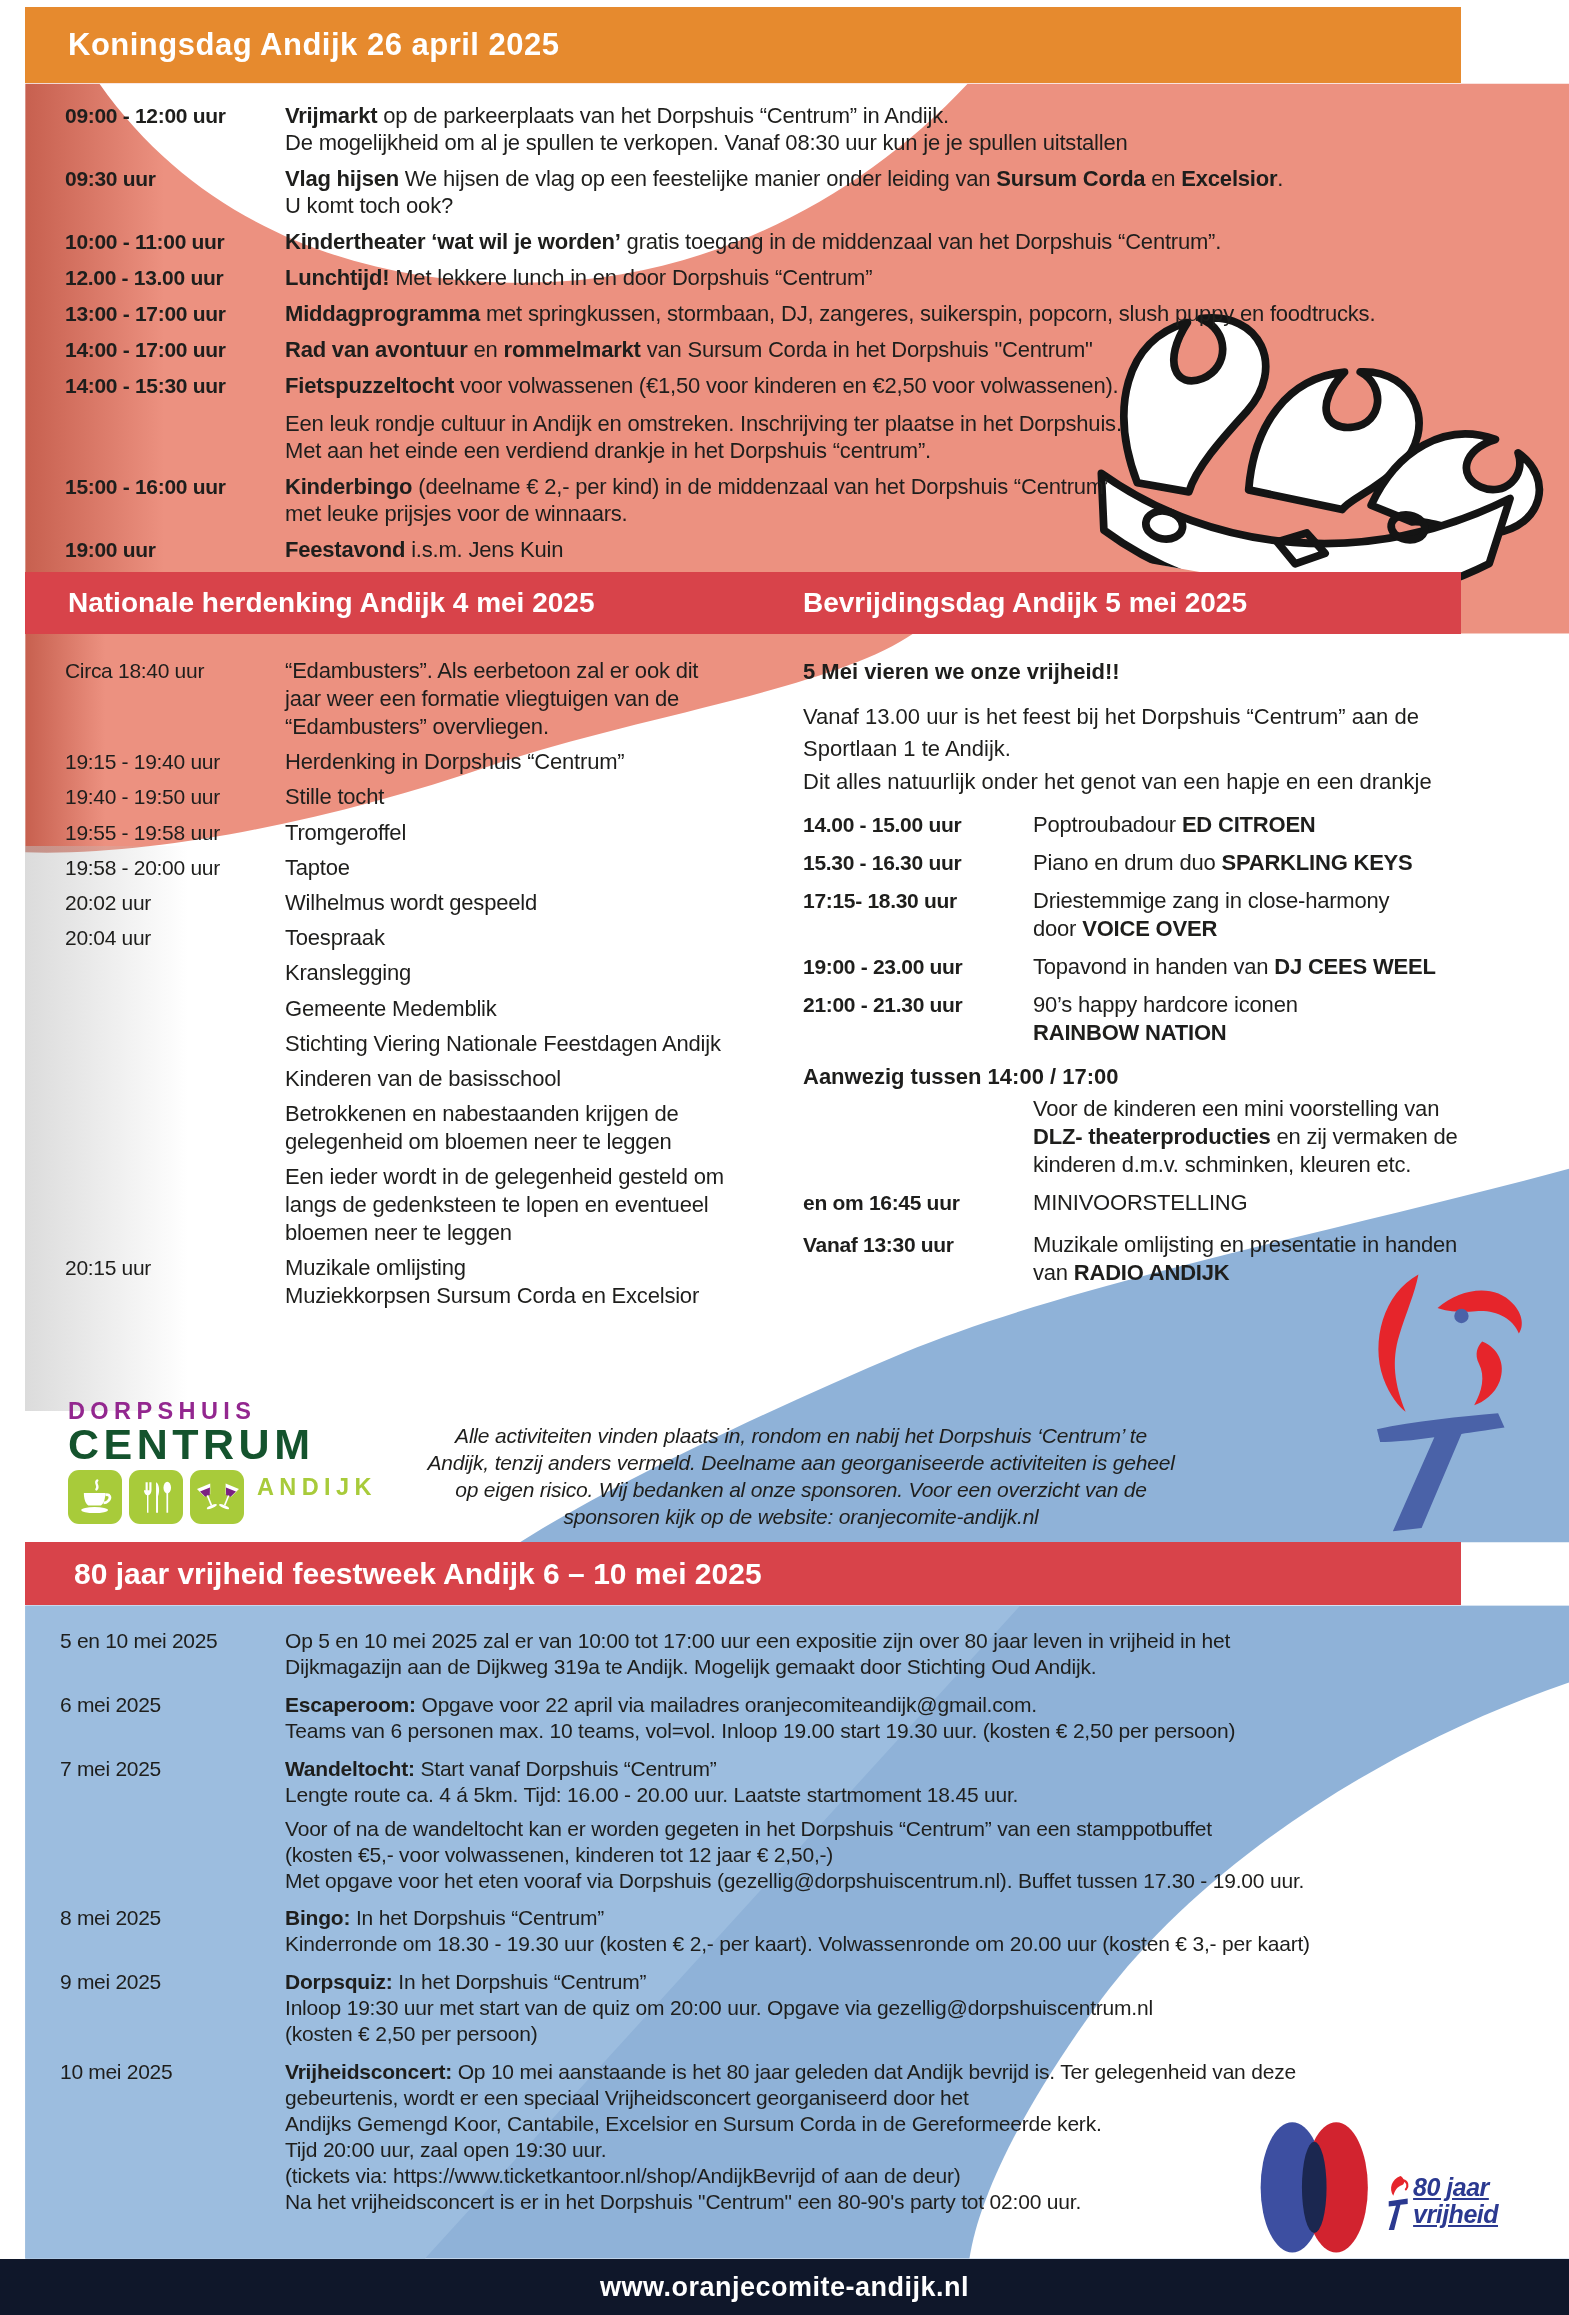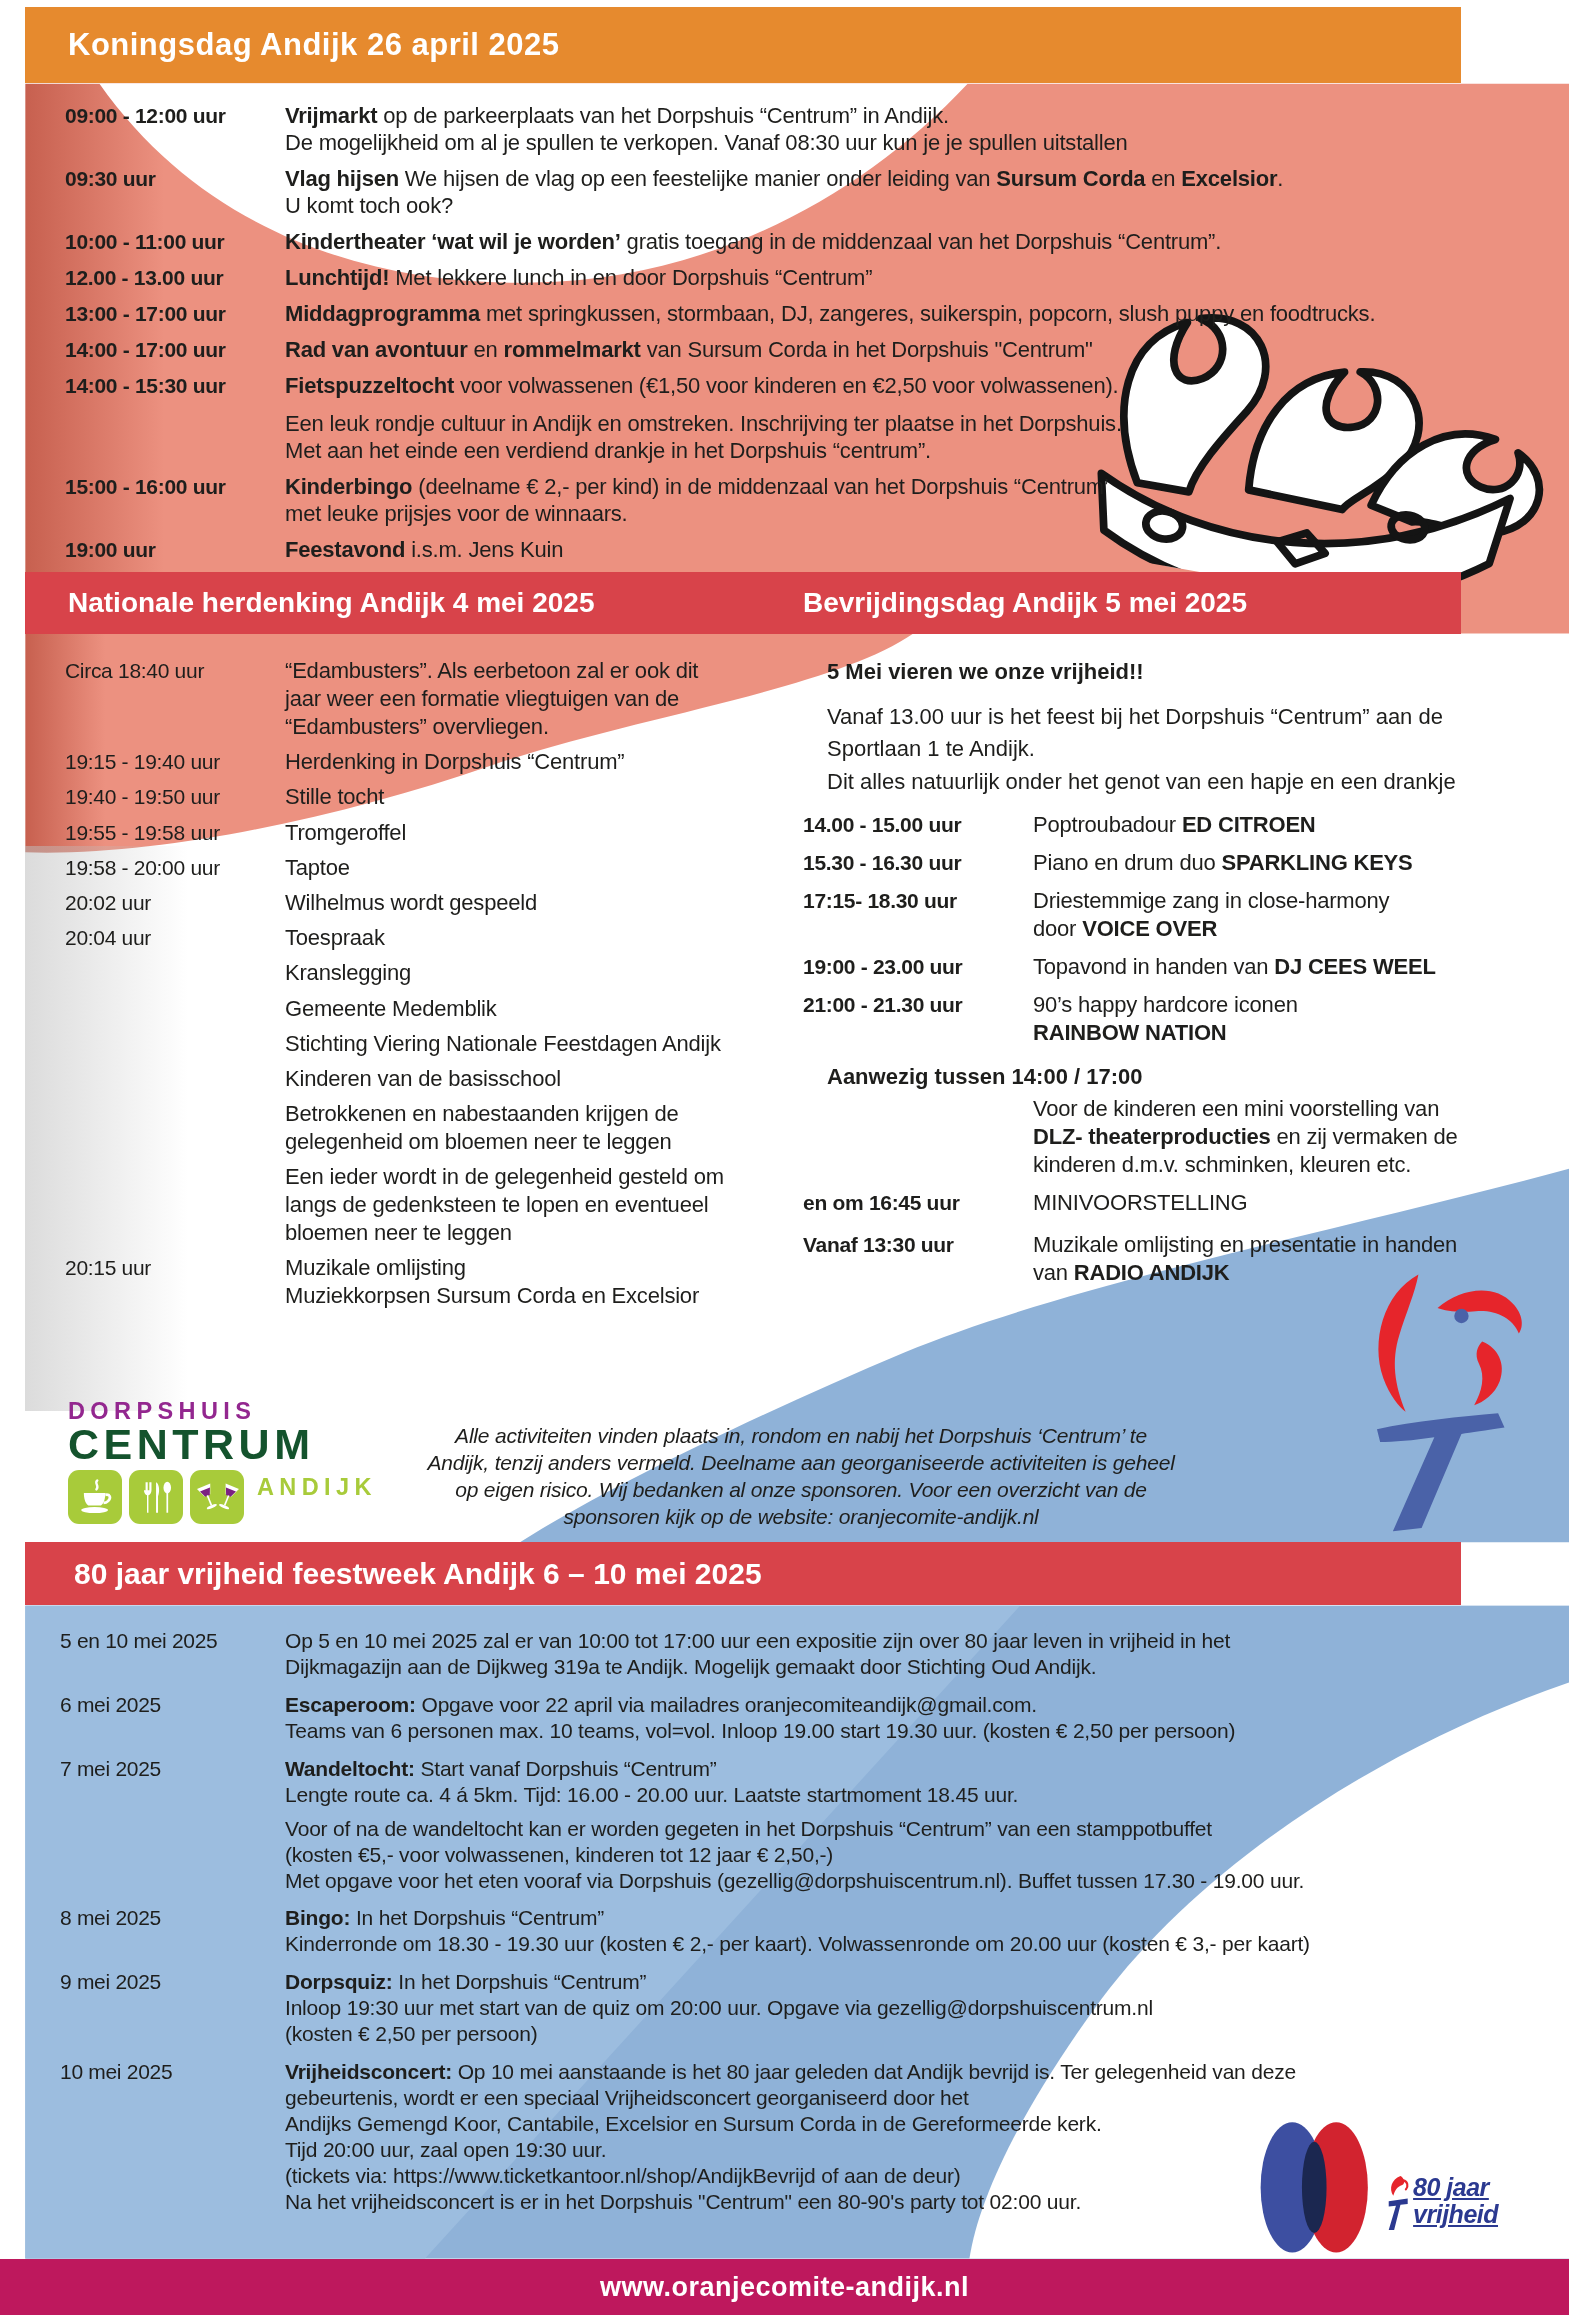--- a/index.html
+++ b/index.html
@@ -34,21 +34,21 @@
   .m4{left:65px;top:657px;width:731px;font-size:22px;}
   .m4 .row{margin-bottom:7.2px;}
   .m4 .time{width:220px;font-weight:normal;line-height:28px;}
   .m4 .line{line-height:28px;}
   .m5{left:803px;top:657px;width:753px;font-size:22px;}
   .m5 .row{margin-bottom:10px;}
   .m5 .row.full{margin-bottom:2.7px;}
   .m5 .row.gap{margin-top:14.5px;}
   .m5 .time{width:230px;line-height:28px;}
   .m5 .line{line-height:28px;}
-  .m5 .span-line{line-height:30px;margin-left:24px;}
+  .m5 .span-line{line-height:30px;}
   .feest{left:60px;top:1628px;width:1503px;font-size:21px;}
   .feest .row{margin-bottom:11.8px;}
   .feest .time{width:225px;font-weight:normal;font-size:21px;line-height:26px;}
   .feest .line{line-height:26px;}
   .feest .line.spacer{height:8.1px;}
   
   .note{position:absolute;left:344px;top:1422px;width:914px;text-align:center;
         font-style:italic;font-size:21px;line-height:27px;letter-spacing:-0.2px;}
   
   .logo-dorpshuis{position:absolute;left:68px;top:1398px;width:389px;}
@@ -60,21 +60,21 @@
   .lg-andijk{color:#A8CB3A;font-weight:bold;font-size:23.5px;letter-spacing:5.4px;margin-left:5.4px;margin-top:3.6px;}
   
   .crown{position:absolute;left:1054px;top:327px;transform:rotate(10deg);}
   .torch{position:absolute;left:1337px;top:1265px;}
   
   .logo-80{position:absolute;left:1257px;top:2103px;display:flex;}
   .l80-side{display:flex;margin-left:11px;margin-top:71px;align-items:flex-start;}
   .l80-text{margin-left:3.6px;font-weight:bold;font-style:italic;color:#2B3990;
             font-size:25px;line-height:27px;letter-spacing:-0.5px;text-decoration:underline;}
   
-  .footer{position:absolute;left:0;top:2259px;width:1569px;height:57px;background:#be185d;}
+  .footer{position:absolute;left:0;top:2259px;width:1569px;height:57px;background:#0f172a;}
   .footer-url{text-align:center;line-height:57px;color:#fff;font-weight:bold;font-size:27px;letter-spacing:0.5px;}
 </style>
 </head>
 <body>
 
 <div class="page">
 
   <svg class="bg" width="1569" height="2316" viewBox="0 0 1735 2560" aria-hidden="true">
     <defs>
       <linearGradient id="sg" x1="0" y1="0" x2="1" y2="0">

